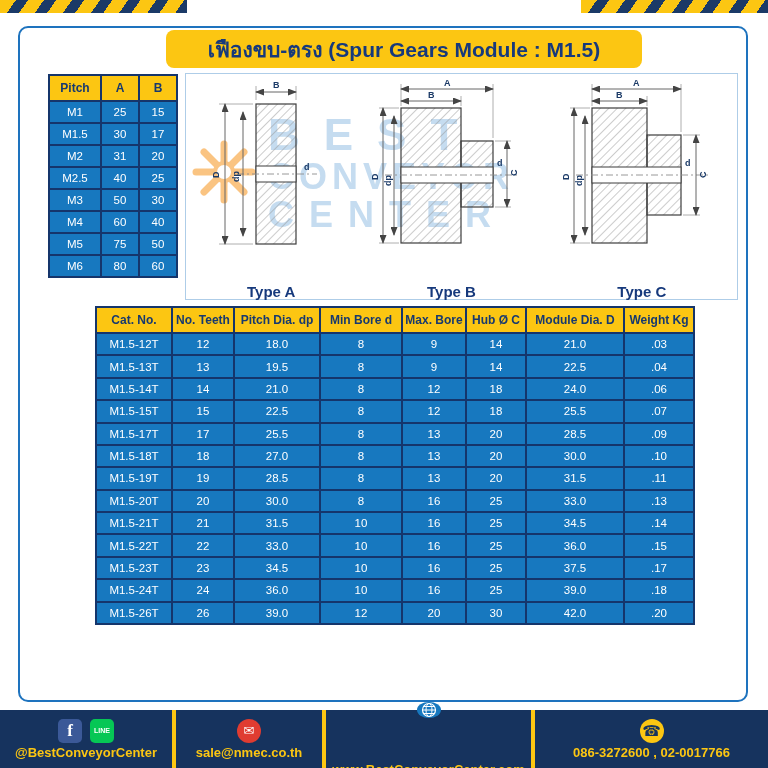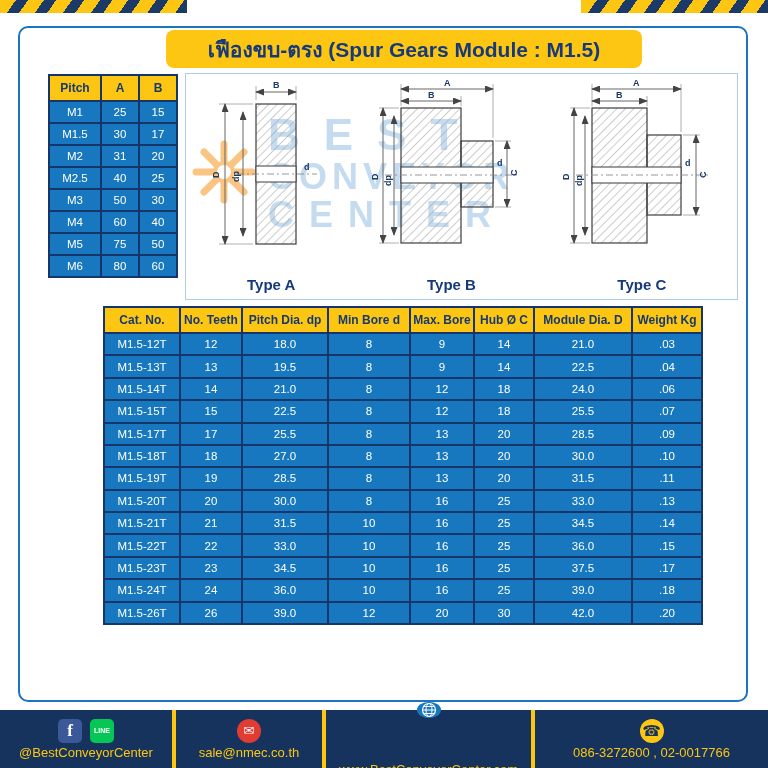--- a/index.html
+++ b/index.html
@@ -38,32 +38,32 @@
     background:#fcc612; color:#17396f; border:2px solid #15356b;
     font-size:12px; font-weight:bold; padding:5px 2px; text-align:center;
   }
   td {
     background:#1778bf; color:#ffffff; border:2px solid #15356b;
     font-size:11.5px; text-align:center; padding:4px 2px;
   }
   .pitch-table-wrap { position:absolute; left:48px; top:74px; z-index:2; }
   .pitch-table { width:128px; }
   .main-table-wrap { position:absolute; left:95px; top:306px; z-index:2; }
-  .main-table { width:598px;margin-left:8px; }
+  .main-table { width:598px; }
   .main-table td { padding:4.2px 2px; }
 
   
   .drawing-area {
     position:absolute; left:185px; top:73px; width:553px; height:227px;
     border:1px solid #aecde8; z-index:1;
     display:flex; justify-content:space-around; align-items:flex-start;
     padding-top:4px;
   }
   .drawing { position:relative; z-index:1; display:flex; flex-direction:column; align-items:center; }
-  .type-label { color:#16397c; font-weight:bold; font-size:15px; margin-top:0px; }
+  .type-label { color:#16397c; font-weight:bold; font-size:15px; margin-top:7px; }
 
   
   .watermark {
     position:absolute; left:196px; top:112px; width:400px; z-index:0;
     pointer-events:none; color:rgba(140,185,225,0.5); font-weight:bold; line-height:1.05;
   }
   .wm-star { position:absolute; left:-4px; top:28px; opacity:.55; }
   .wm-text { margin-left:72px; }
   .wm-line1 { font-size:44px; letter-spacing:24px; }
   .wm-line2 { font-size:36px; letter-spacing:5px; }
@@ -73,21 +73,21 @@
   .footer {
     position:absolute; left:0; bottom:0; width:768px; height:58px;
     background:#16335e; display:flex; align-items:stretch; z-index:3;
   }
   .fgroup {
     display:flex; flex-direction:column; align-items:center; justify-content:center;
     gap:2px;
   }
   .fgroup .icons-row { display:flex; gap:8px; align-items:center; }
   .fdiv { width:4px; background:#fcc612; }
-  .ftext { color:#fcc612; font-weight:normal; font-size:13px; white-space:nowrap; }
+  .ftext { color:#fcc612; font-weight:bold; font-size:13px; white-space:nowrap; }
   .g1 { width:172px; } .g2 { width:146px; } .g3 { width:205px;gap:44px; } .g4 { flex:1; }
   .icon-sq {
     width:24px; height:24px; border-radius:5px; display:flex;
     align-items:center; justify-content:center; color:#fff; font-weight:bold;
   }
   .fb   { background:#3b5998; font-size:17px; font-family:"Liberation Serif", serif; }
   .line { background:#06c755; font-size:7px; letter-spacing:0; }
   .icon-circ {
     width:24px; height:24px; border-radius:50%; display:flex;
     align-items:center; justify-content:center; color:#fff; font-size:13px;

